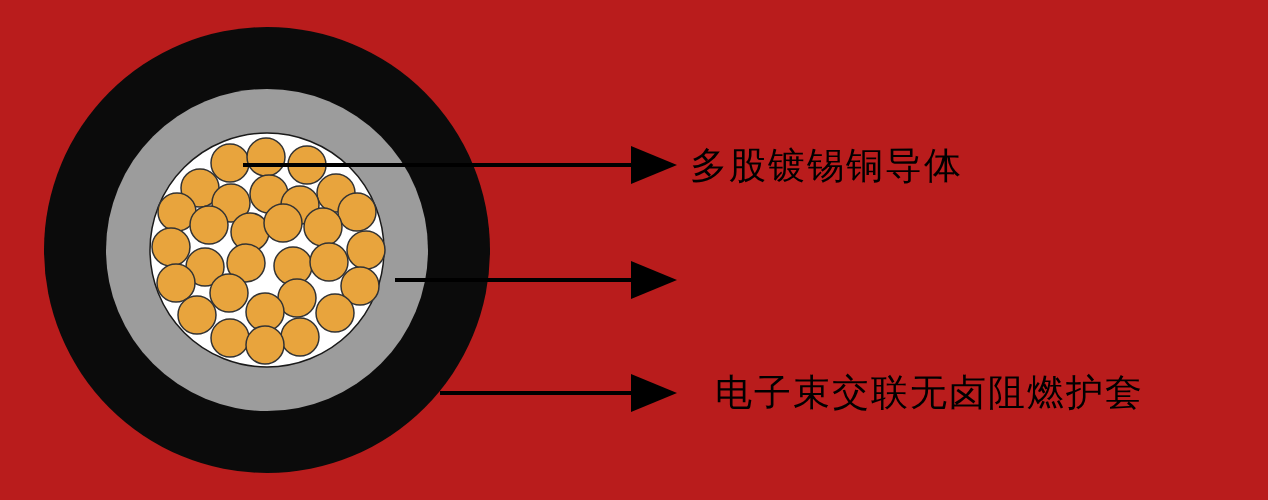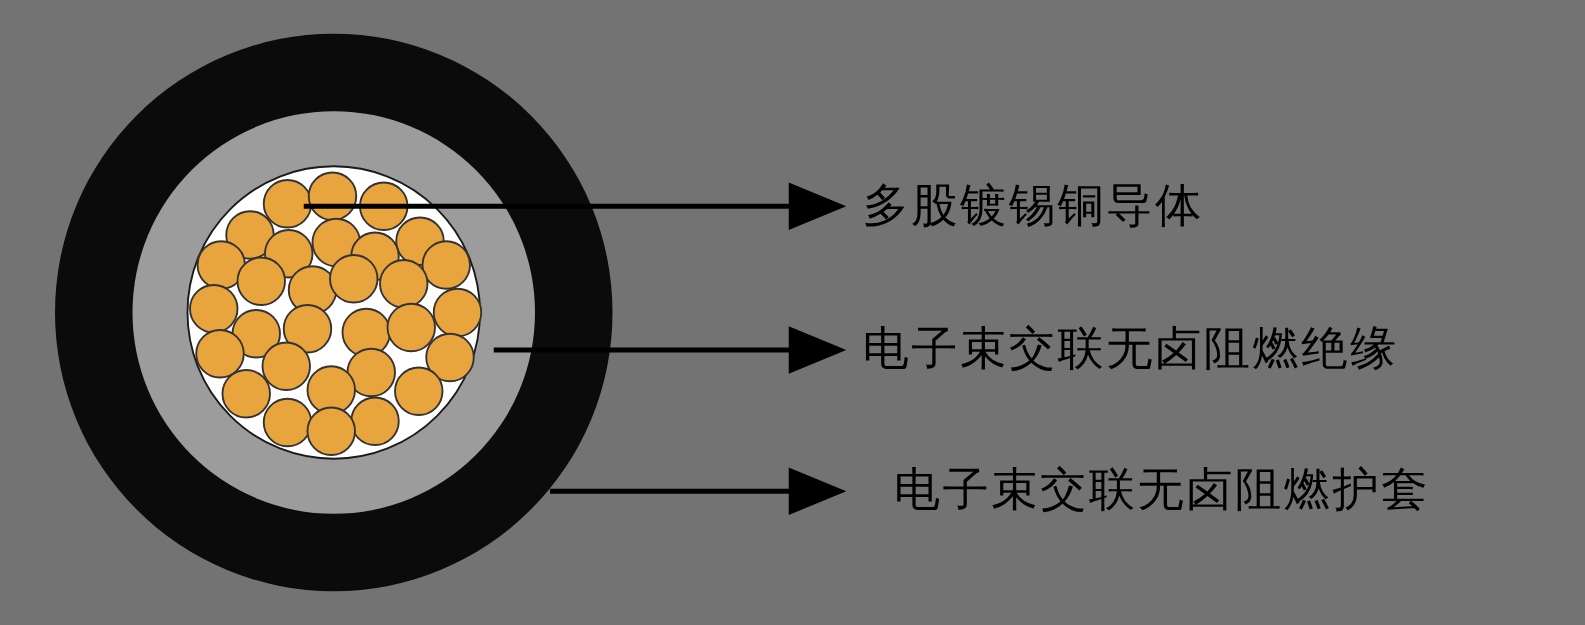--- a/index.html
+++ b/index.html
@@ -5,21 +5,21 @@
   html, body {
     margin: 0;
     padding: 0;
     background: #ffffff;
     font-family: "Liberation Serif", "DejaVu Serif", serif;
   }
   .stage {
     position: relative;
     width: 1268px;
     height: 500px;
-    background: #737373;
+    background: #b91c1c;
     overflow: hidden;
   }
   .diagram-svg {
     position: absolute;
     left: 0;
     top: 0;
     display: block;
   }
   .callout-label {
     position: absolute;
@@ -73,15 +73,14 @@
       <circle cx="300" cy="337" r="19" fill="#e8a43d" stroke="#333333" stroke-width="1.5"></circle>
       <circle cx="265" cy="345" r="19" fill="#e8a43d" stroke="#333333" stroke-width="1.5"></circle>
       <line x1="243" y1="165" x2="635" y2="165" stroke="#000000" stroke-width="4"></line>
       <polygon points="677,165 631,146 631,184" fill="#000000"></polygon>
       <line x1="395" y1="280" x2="635" y2="280" stroke="#000000" stroke-width="4"></line>
       <polygon points="677,280 631,261 631,299" fill="#000000"></polygon>
       <line x1="440" y1="393" x2="635" y2="393" stroke="#000000" stroke-width="4"></line>
       <polygon points="677,393 631,374 631,412" fill="#000000"></polygon>
     </svg>
   <div class="callout-label c0">多股镀锡铜导体</div>
-  <div class="callout-label c1">电子束交联无卤阻燃绝缘</div>
   <div class="callout-label c2">电子束交联无卤阻燃护套</div>
 </div>
 
 </body></html>

